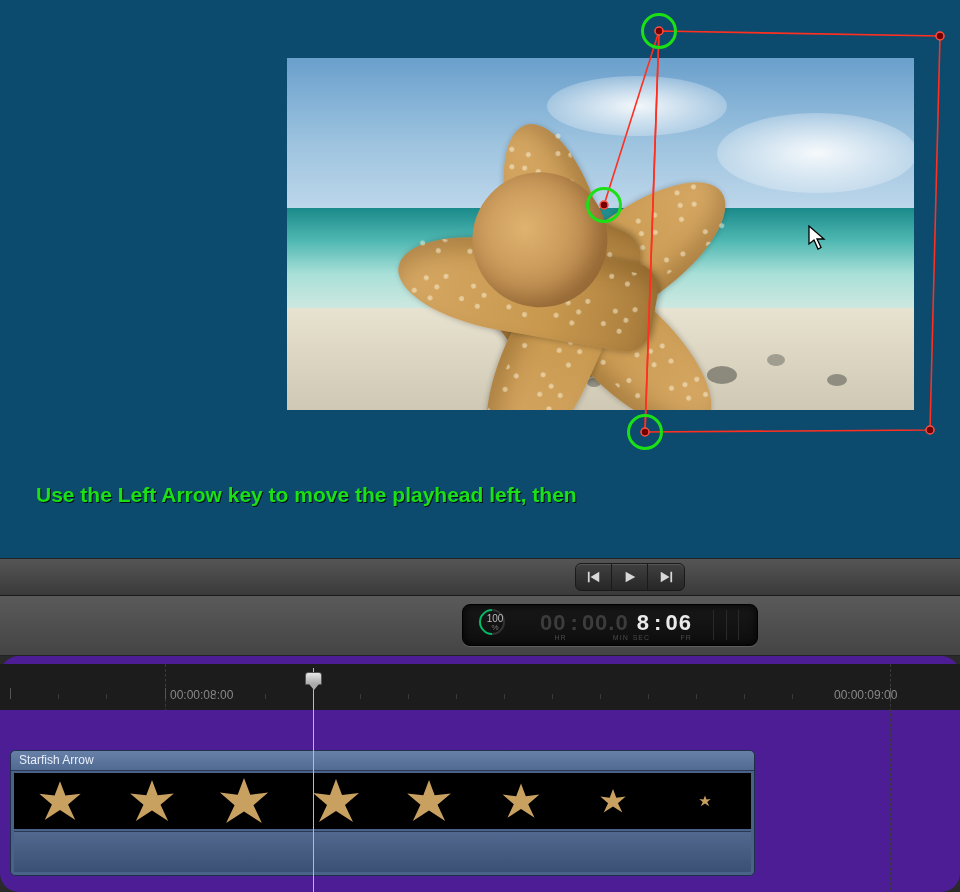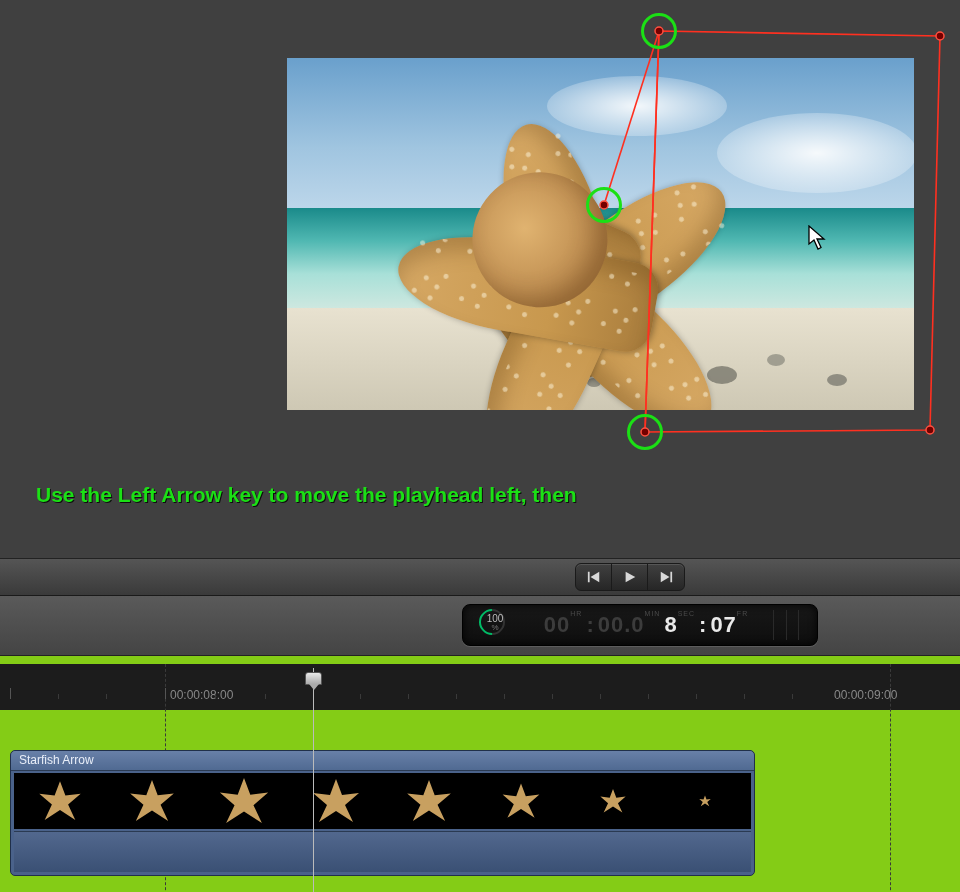--- a/index.html
+++ b/index.html
@@ -10,21 +10,21 @@
     font-family: "Helvetica Neue", Helvetica, Arial, sans-serif;
     overflow: hidden;
     position: relative;
     color: #ccc;
   }
 
   
   .viewer-area {
     position: absolute;
     left: 0; top: 0; right: 0; height: 560px;
-    background: #404040;
+    background: #0c4a6e;
   }
   .viewer-frame {
     position: absolute;
     left: 287px; top: 58px;
     width: 627px; height: 352px;
     overflow: visible;
   }
   .viewer-image {
     position: absolute;
     left: 0; top: 0; width: 627px; height: 352px;
@@ -166,21 +166,21 @@
   
   .tc-strip {
     position: absolute;
     left: 0; top: 596px; right: 0; height: 60px;
     background: linear-gradient(to bottom, #5a5a5a, #444);
     border-bottom: 1px solid #222;
   }
   .tc-box {
     position: absolute;
     left: 462px; top: 8px;
-    width: 356px; height: 42px;
+    width: 296px; height: 42px;
     background: linear-gradient(to bottom, #181818, #0e0e0e);
     border: 1px solid #000;
     border-radius: 8px;
     box-shadow: inset 0 0 8px rgba(0,0,0,0.9), 0 1px 0 rgba(255,255,255,0.12);
     display: flex;
     align-items: center;
   }
   .tc-pct {
     width: 48px; height: 32px;
     margin-left: 8px;
@@ -195,36 +195,37 @@
     transform: rotate(-45deg);
   }
   .tc-pct-num{ font-size:10px; color:#bbb; position:relative; top:-2px; }
   .tc-pct-sym{ font-size:8px; color:#777; position:relative; top:-3px;}
   .tc-digits {
     flex: 1;
     display:flex; align-items:baseline; justify-content:center;
     gap: 4px;
     font-family: "DIN Alternate","Arial Narrow",sans-serif;
   }
-  .tc-group { display:flex; flex-direction:row; align-items:flex-start; }
+  .tc-group { display:flex; flex-direction:column; align-items:flex-end; }
   .tc-val-dim { color:#3c3c3c; font-size:22px; letter-spacing:1px; font-weight:600;}
   .tc-val-bright { color:#eaeaea; font-size:22px; letter-spacing:1px; font-weight:600;}
   .tc-lbl { color:#4a4a4a; font-size:7px; letter-spacing:1px; margin-top:-2px;}
   .tc-sep { color:#3c3c3c; font-size:22px; font-weight:600; }
   .tc-end {
     width:38px; height:30px; margin-right:6px;
     display:flex;
   }
   .tc-end div{ flex:1; border-left:1px solid #2a2a2a; }
 
   
   .timeline {
     position: absolute;
     left:0; top:656px; right:0; bottom:0;
-    background:#84cc16;
+    background:#4c1d95;
+    border-radius:19px;
   }
   .ruler {
     position:absolute; left:0; top:8px; right:0; height:46px;
     background:#1c1c1c;
   }
   .ruler-tick-major {
     position:absolute; top:24px; width:1px; height:11px; background:#555;
   }
   .ruler-tick-minor {
     position:absolute; top:30px; width:1px; height:5px; background:#3a3a3a;
@@ -385,21 +386,21 @@
       <div class="tc-group">
         <span class="tc-val-dim">00.0</span>
         <span class="tc-lbl">MIN</span>
       </div>
       <div class="tc-group">
         <span class="tc-val-bright">8</span>
         <span class="tc-lbl">SEC</span>
       </div>
       <span class="tc-sep" style="color:#eaeaea">:</span>
       <div class="tc-group">
-        <span class="tc-val-bright">07</span>
+        <span class="tc-val-bright">06</span>
         <span class="tc-lbl">FR</span>
       </div>
     </div>
     <div class="tc-end">
       <div></div>
         <div></div>
         <div></div>
     </div>
   </div>
 </div>

